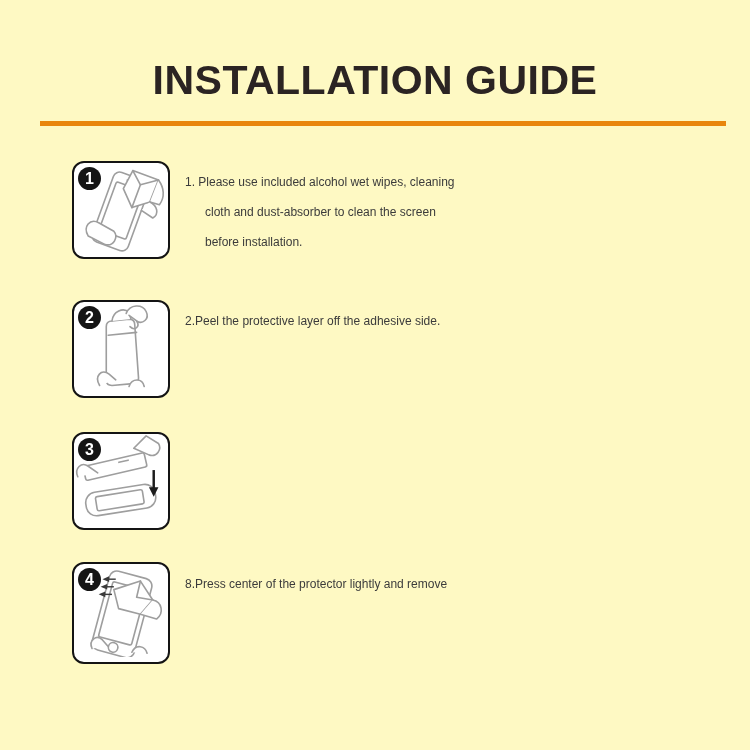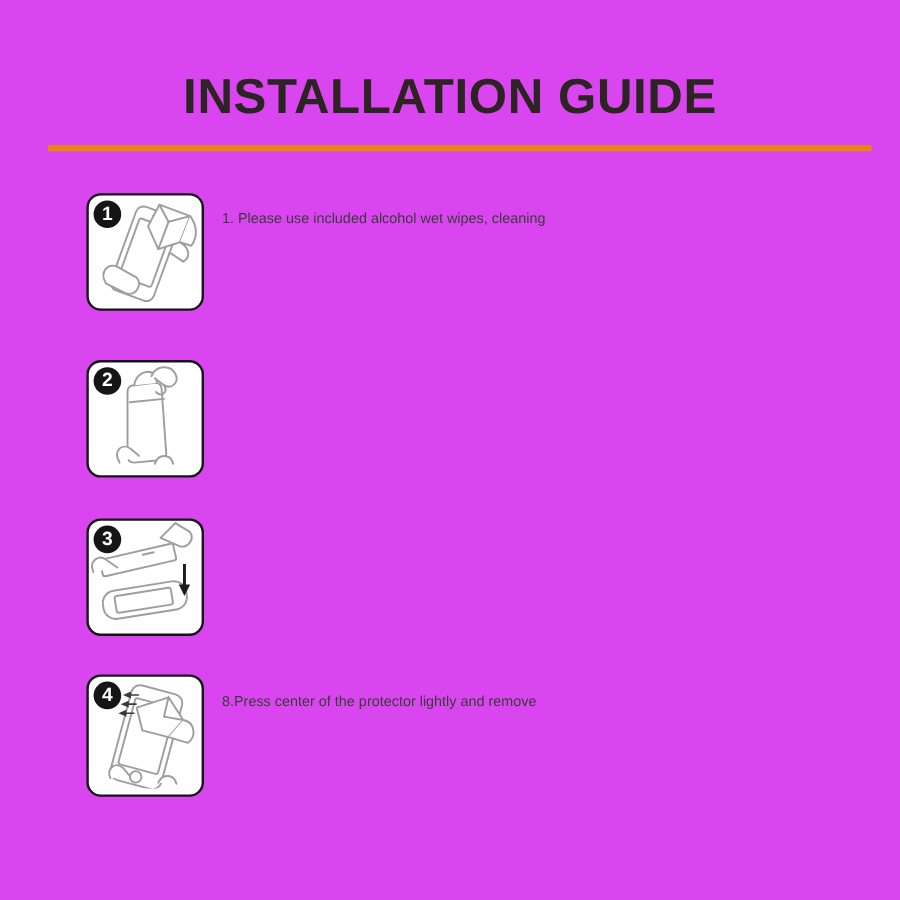--- a/index.html
+++ b/index.html
@@ -1,19 +1,19 @@
 <!DOCTYPE html>
 <html><head>
 <meta charset="utf-8">
 <style>
   html,body{margin:0;padding:0;background:#ffffff;}
   .canvas{
     position:relative;
     width:750px;height:750px;
-    background:#d946ef;
+    background:#fef9c3;
     font-family:"Liberation Sans", sans-serif;
     overflow:hidden;
   }
   .title{
     position:absolute;
     top:57px;left:0;right:0;
     text-align:center;
     font-size:41px;
     font-weight:bold;
     letter-spacing:0.5px;
@@ -86,35 +86,40 @@
         <path d="M62 8 L70 23 L89 18"></path>
         <path d="M61 47 L70 23"></path>
         <path d="M89 18 C95 26 96 36 90 44 L80 41" fill="#ffffff"></path>
         <path d="M80 41 C88 45 90 54 83 58 L71 50" fill="#ffffff"></path>
         <path d="M15 77 C9 67 17 58 26 63 L42 72 C47 78 42 88 33 86 Z" fill="#ffffff"></path>
       </g>
     </svg>
   </div>
   <div class="step-text text1">
     <div class="line">1. Please use included alcohol wet wipes, cleaning</div>
+    <div class="line cont">cloth and dust-absorber to clean the screen</div>
+    <div class="line cont">before installation.</div>
   </div>
 
   <div class="step-box box2">
     <span class="badge">2</span>
     <svg viewBox="0 0 98 98">
       <g stroke="#9e9e9e" stroke-width="1.7" fill="none" stroke-linecap="round" stroke-linejoin="round">
         <path d="M34 26 Q34 20 40 20 L58 18 Q64 18 64 24 L68 80 Q68 86 62 86 L40 88 Q34 88 34 82 Z" fill="#ffffff"></path>
         <line x1="36" y1="35" x2="66" y2="32"></line>
         <path d="M40 20 C41 10 52 5 58 11 L60 18" fill="#ffffff"></path>
         <path d="M55 12 C59 2 72 2 76 10 C80 18 72 24 66 20 L58 14" fill="#ffffff"></path>
         <path d="M66 20 C70 26 64 31 59 26"></path>
         <path d="M27 88 C21 78 29 70 37 76 L44 82" fill="#ffffff"></path>
         <path d="M58 89 C61 80 72 80 74 89" fill="#ffffff"></path>
       </g>
     </svg>
+  </div>
+  <div class="step-text text2">
+    <div class="line">2.Peel the protective layer off the adhesive side.</div>
   </div>
 
   <div class="step-box box3">
     <span class="badge">3</span>
     <svg viewBox="0 0 98 98">
       <g stroke="#9e9e9e" stroke-width="1.7" fill="none" stroke-linecap="round" stroke-linejoin="round">
         <g transform="rotate(-9 50 68)">
           <rect x="12" y="57" width="74" height="25" rx="11" fill="#ffffff"></rect>
           <rect x="23" y="62" width="50" height="15" rx="2"></rect>
         </g>

